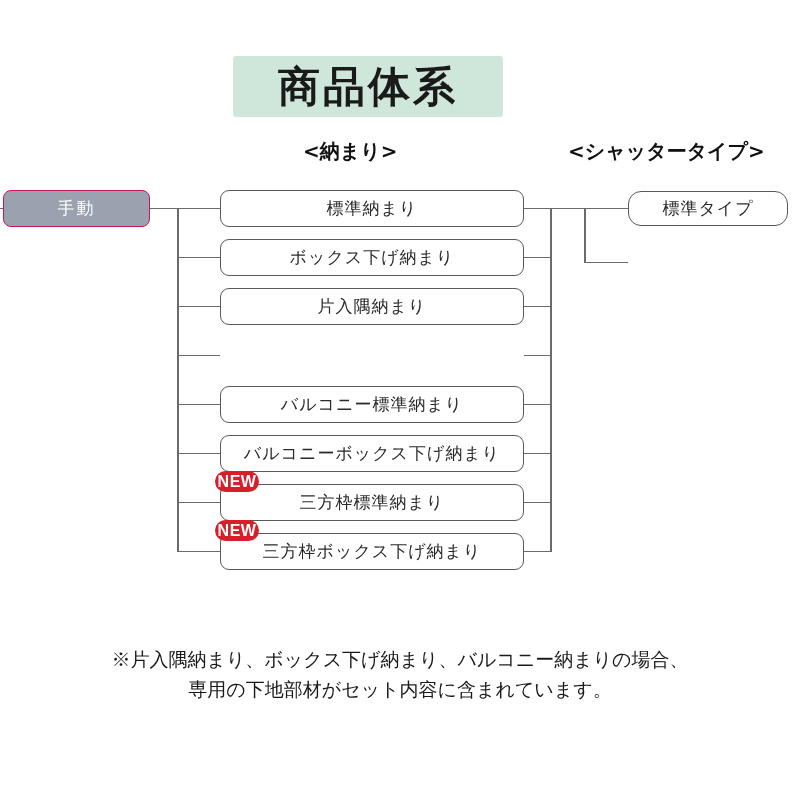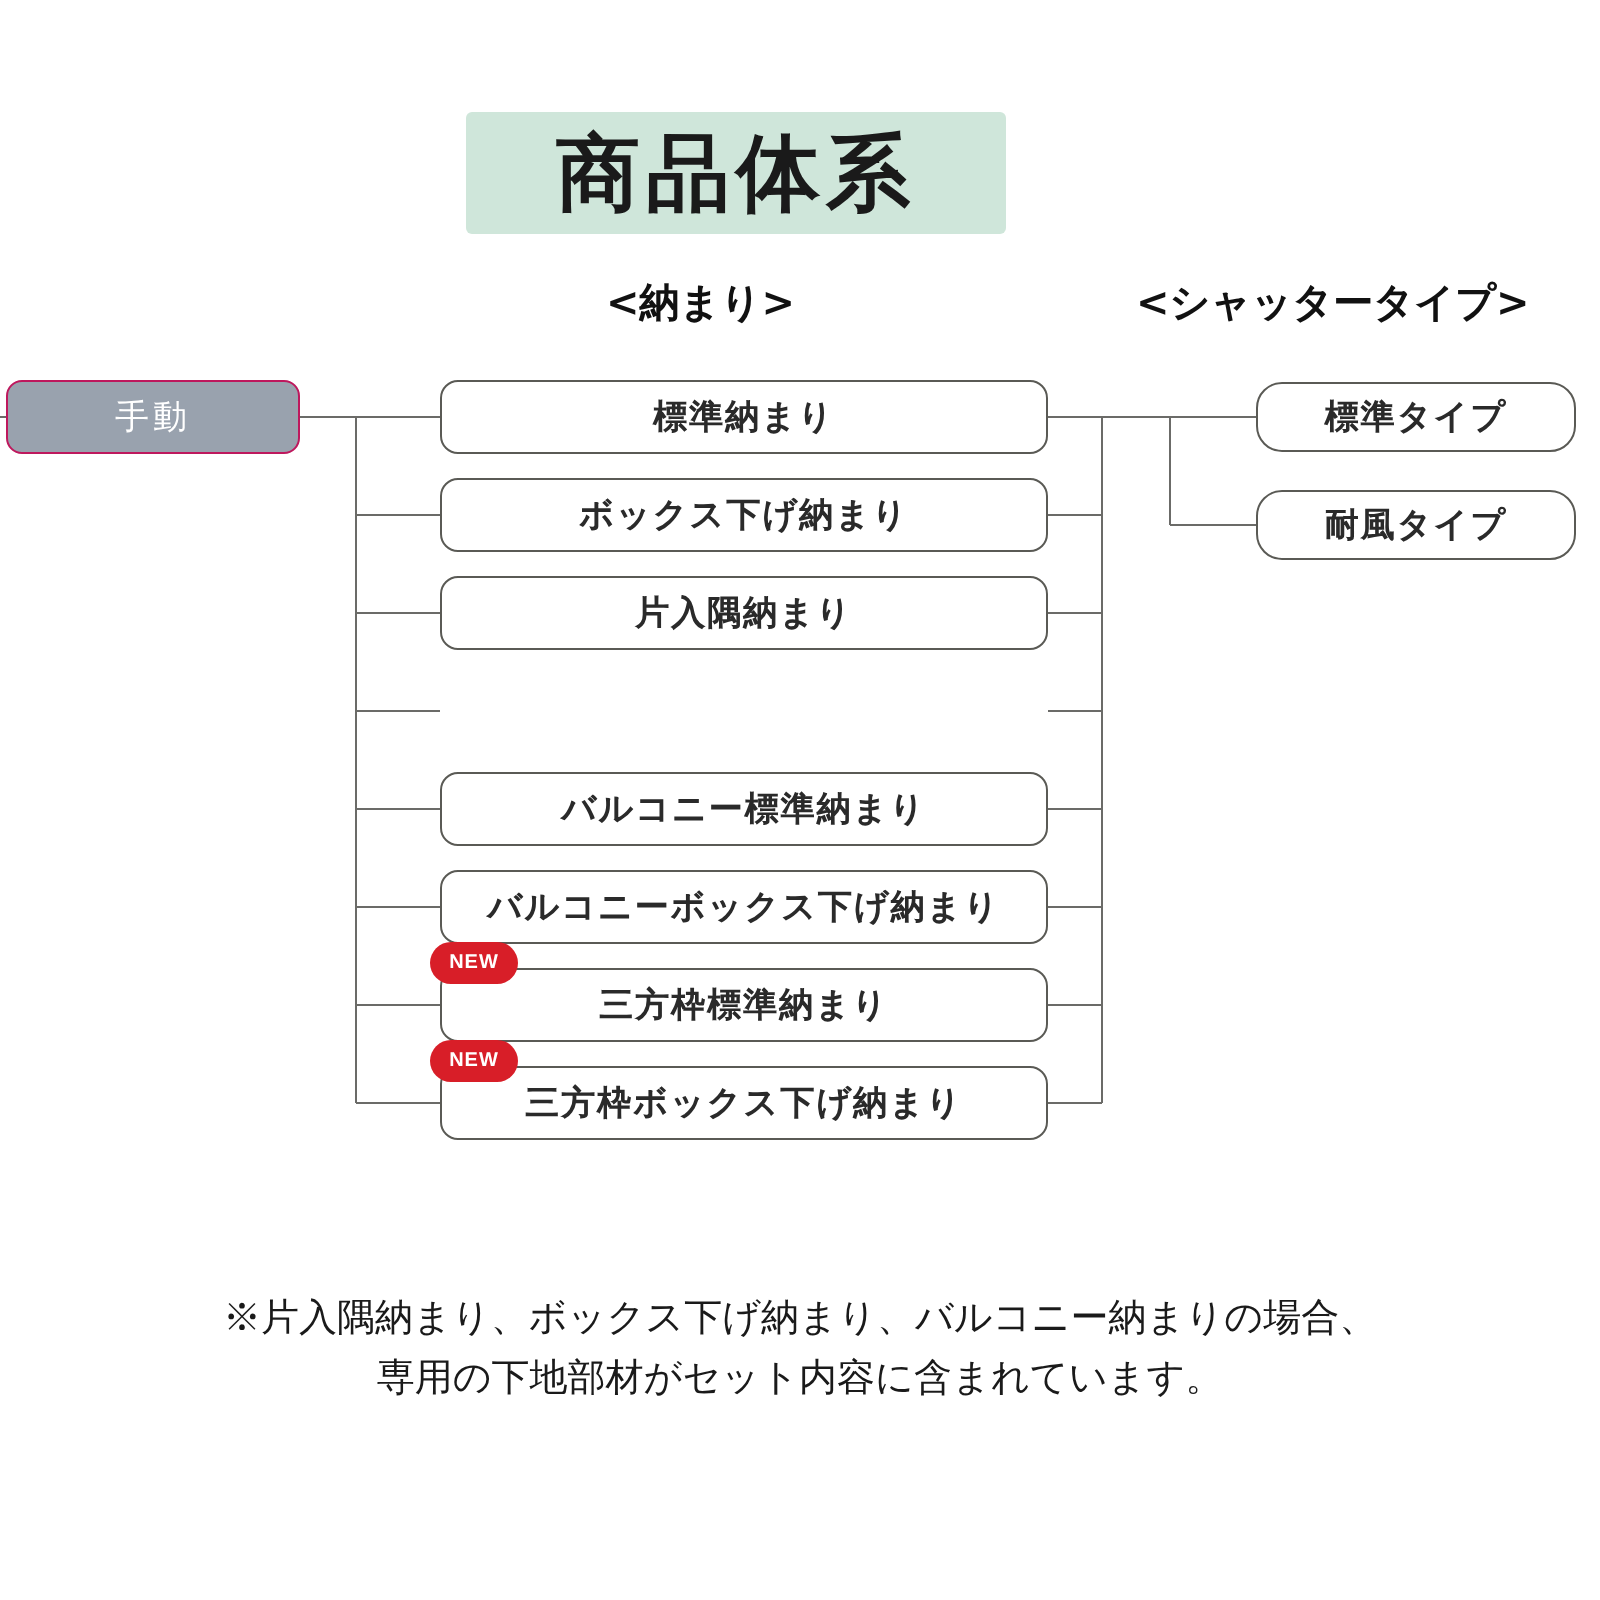--- a/index.html
+++ b/index.html
@@ -98,21 +98,20 @@
     display: flex;
     align-items: center;
     justify-content: center;
   }
   .node .label {
     font-size: 17px;
     color: #2a2a2a;
     letter-spacing: 1px;
     white-space: nowrap;
     font-family: "DejaVu Sans", "Liberation Sans", sans-serif;
-    font-weight: bold;
   }
   .node.mid {
     left: 220px;
     width: 304px;
     height: 37px;
   }
   .node.right {
     left: 628px;
     width: 160px;
     height: 35px;
@@ -127,21 +126,21 @@
     width: 44px;
     height: 21px;
     background: #d81e28;
     border-radius: 11px;
     display: flex;
     align-items: center;
     justify-content: center;
     z-index: 5;
   }
   .new-badge .badge-text {
-    font-size: 10px;
+    font-size: 16px;
     font-weight: bold;
     color: #ffffff;
     letter-spacing: 0.5px;
     font-family: "Liberation Sans", sans-serif;
   }
 
   
   .footnote {
     position: absolute;
     left: 0;
@@ -233,22 +232,19 @@
   <div class="node mid" style="top:533px;">
     <span class="new-badge">
       <span class="badge-text">NEW</span>
     </span>
     <span class="label">三方枠ボックス下げ納まり</span>
   </div>
 
   <div class="node right" style="top:191px;">
     <span class="label">標準タイプ</span>
   </div>
-  <div class="node right" style="top:245px;">
-    <span class="label">耐風タイプ</span>
-  </div>
 
   <div class="footnote">
     <span class="fn-line">※片入隅納まり、ボックス下げ納まり、バルコニー納まりの場合、</span>
     <span class="fn-line">専用の下地部材がセット内容に含まれています。</span>
   </div>
 
 </div>
 
 </body></html>

